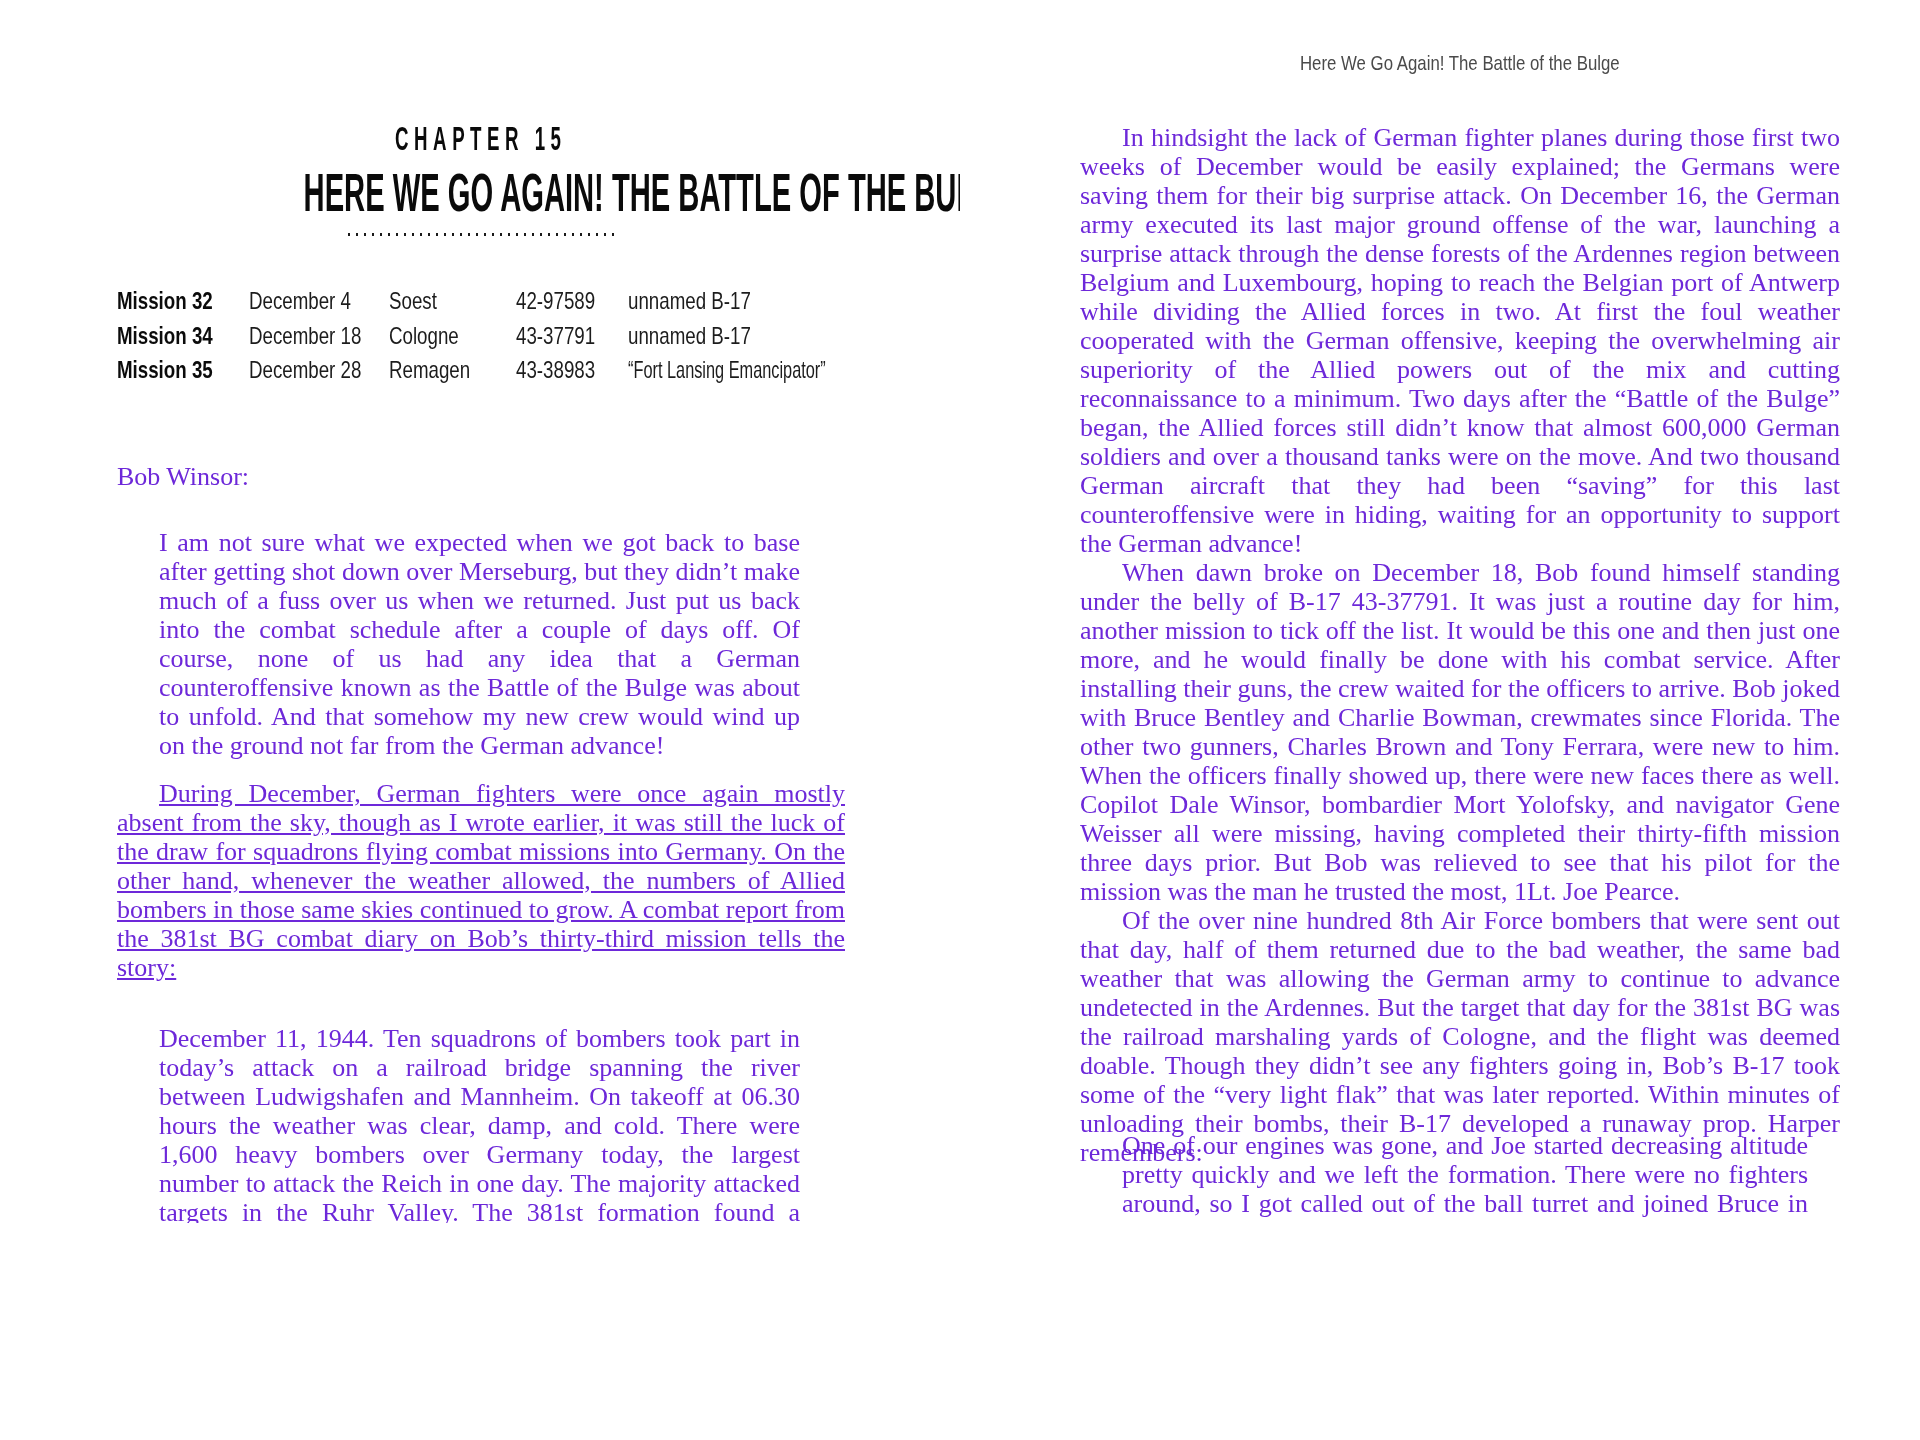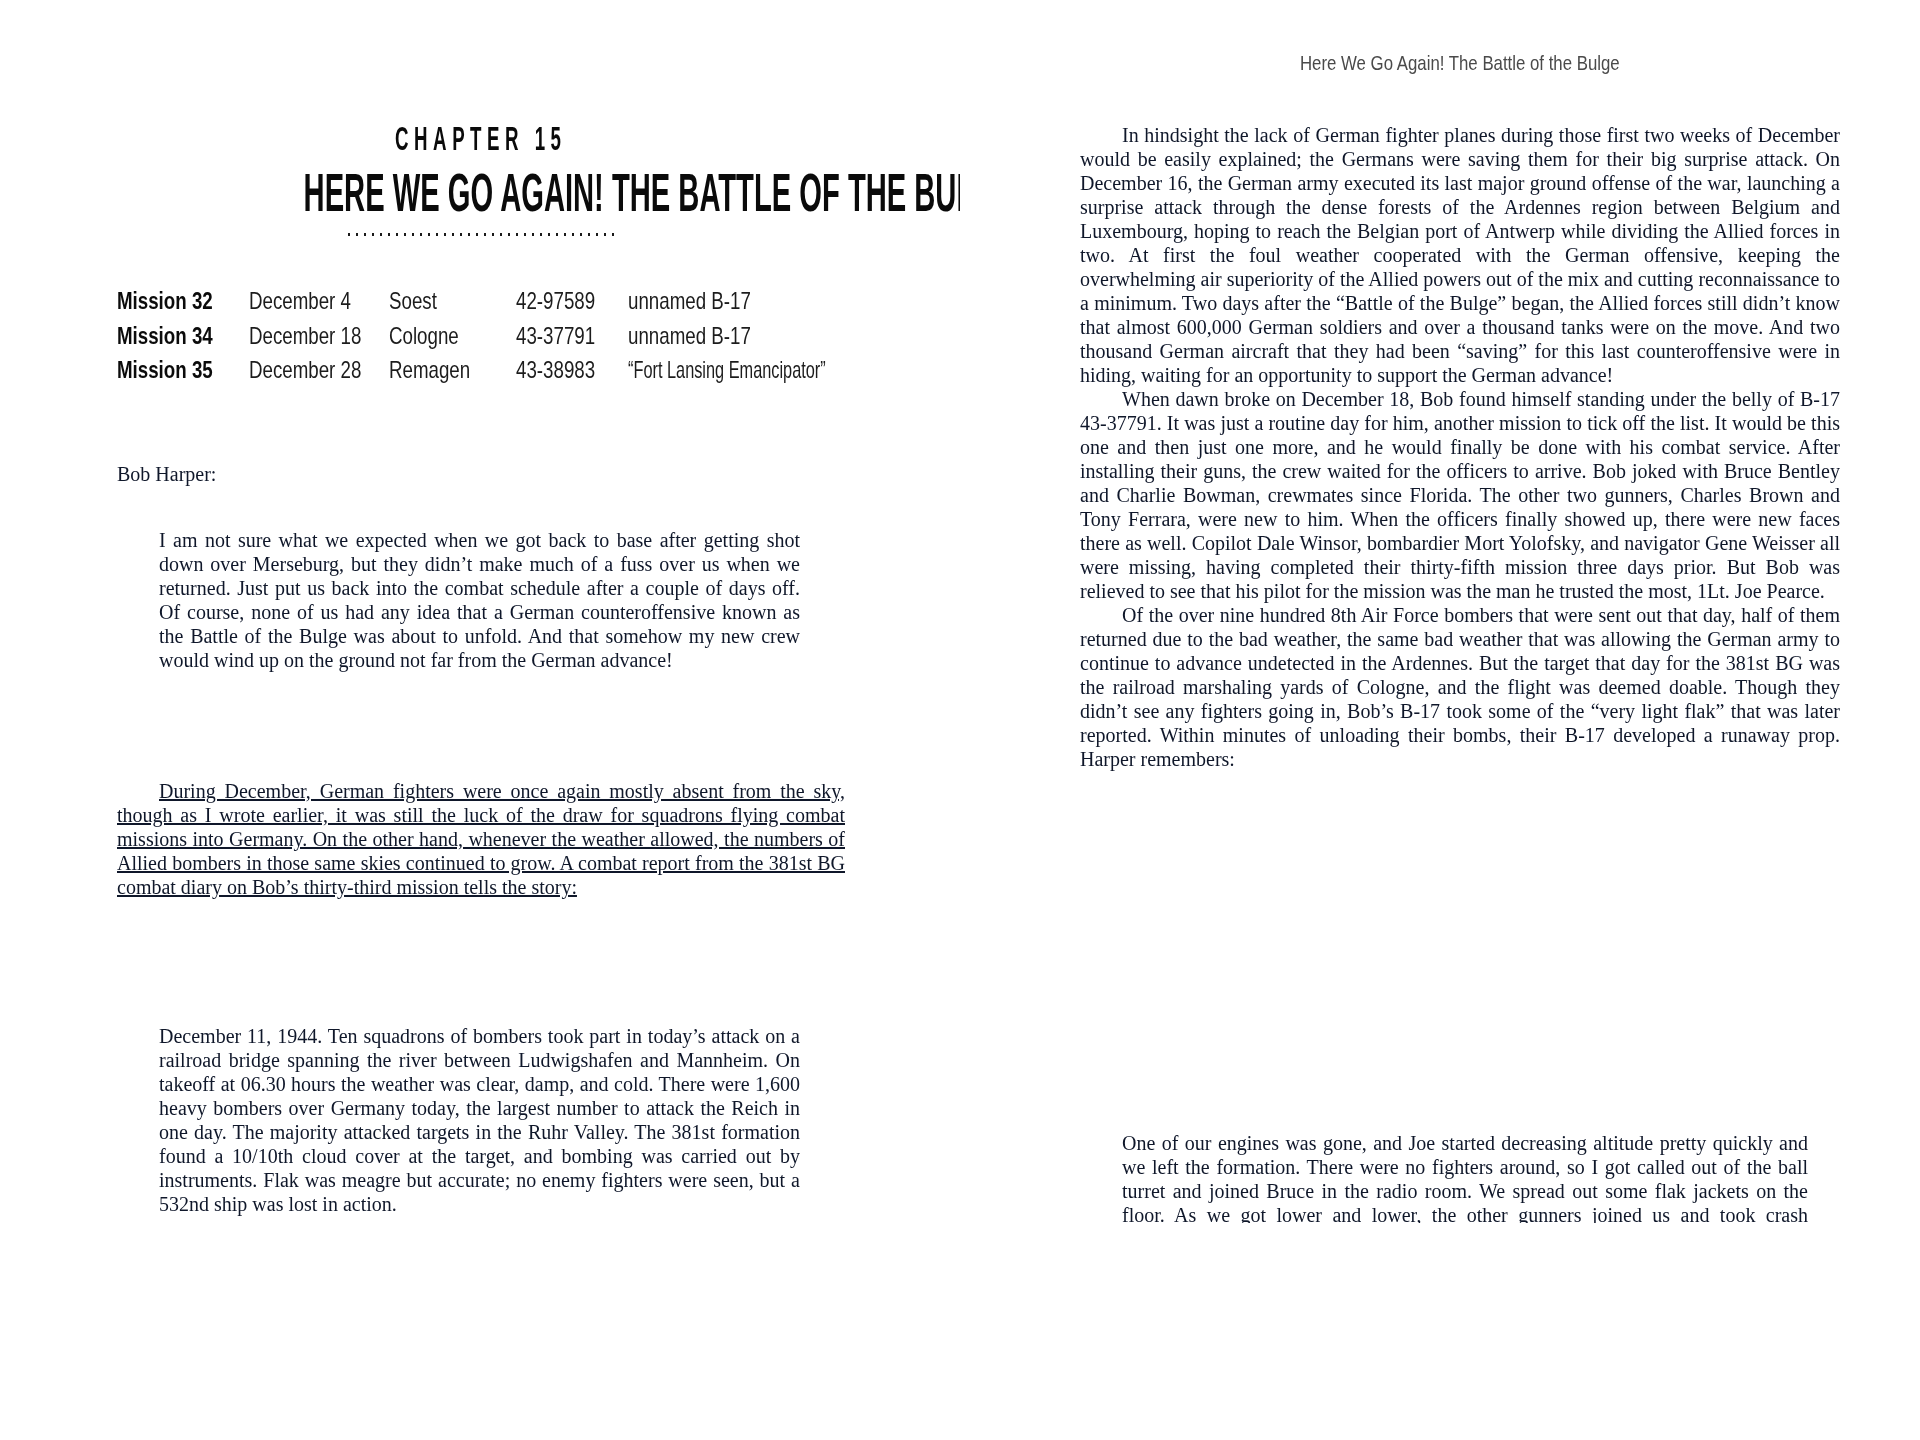--- a/index.html
+++ b/index.html
@@ -53,21 +53,21 @@
     display: grid;
     grid-template-columns: 132px 140px 127px 112px 1fr;
     height: 34.5px; align-items: center;
   }
   .mission-row .cell .squeeze { font-size: 24px; transform: scaleX(0.78); color: #1c1c1c; }
   .mission-row .cell-label .squeeze { font-weight: 700; color: #0b0b0b; }
   .mission-row .cell-name .squeeze-tight { transform: scaleX(0.68); }
 
   
   .bodytext {
-    font-size: 20px; line-height: 24px; color: #0f172a;
+    font-size: 26px; line-height: 29px; color: #6d28d9;
     text-align: justify; text-align-last: left;
   }
   .attribution { position: absolute; left: 117px; top: 459px; width: 728px; }
   .quote-1 { position: absolute; left: 159px; top: 525px;  width: 641px; }
   .para-1  { position: absolute; left: 117px; top: 776px;  width: 728px; }
   .para-1 p { text-indent: 42px; text-decoration: underline; }
   .quote-2 { position: absolute; left: 159px; top: 995px;  width: 641px; margin-top: 26px; }
 
   
   .running-header-wrap {
@@ -143,21 +143,21 @@
       </div>
       <div class="mission-row">
         <div class="cell cell-label"><span class="squeeze squeeze-left">Mission 35</span></div>
         <div class="cell"><span class="squeeze squeeze-left">December 28</span></div>
         <div class="cell"><span class="squeeze squeeze-left">Remagen</span></div>
         <div class="cell"><span class="squeeze squeeze-left">43-38983</span></div>
         <div class="cell cell-name"><span class="squeeze squeeze-left squeeze-tight">“Fort Lansing Emancipator”</span></div>
       </div>
     </div>
 
-    <div class="bodytext attribution">Bob Harper:</div>
+    <div class="bodytext attribution">Bob Winsor:</div>
 
     <div class="bodytext quote-1">I am not sure what we expected when we got back to base after getting shot down over Merseburg, but they didn’t make much of a fuss over us when we returned. Just put us back into the combat schedule after a couple of days off. Of course, none of us had any idea that a German counteroffensive known as the Battle of the Bulge was about to unfold. And that somehow my new crew would wind up on the ground not far from the German advance!</div>
 
     <div class="bodytext para-1">
       <p>During December, German fighters were once again mostly absent from the sky, though as I wrote earlier, it was still the luck of the draw for squadrons flying combat missions into Germany. On the other hand, whenever the weather allowed, the numbers of Allied bombers in those same skies continued to grow. A combat report from the 381st BG combat diary on Bob’s thirty-third mission tells the story:</p>
     </div>
 
     <div class="bodytext quote-2">December 11, 1944. Ten squadrons of bombers took part in today’s attack on a railroad bridge spanning the river between Ludwigshafen and Mannheim. On takeoff at 06.30 hours the weather was clear, damp, and cold. There were 1,600 heavy bombers over Germany today, the largest number to attack the Reich in one day. The majority attacked targets in the Ruhr Valley. The 381st formation found a 10/10th cloud cover at the target, and bombing was carried out by instruments. Flak was meagre but accurate; no enemy fighters were seen, but a 532nd ship was lost in action.</div>
 
     <div class="footer-dots fd-l-a"></div>

